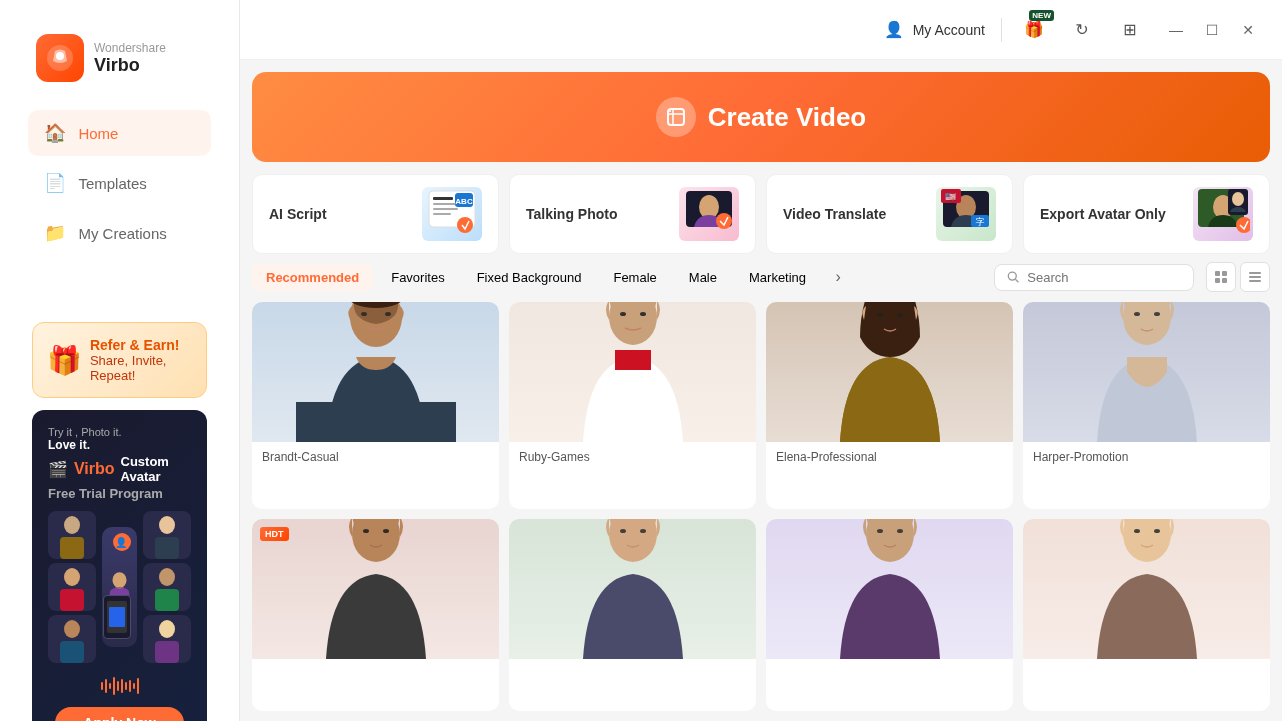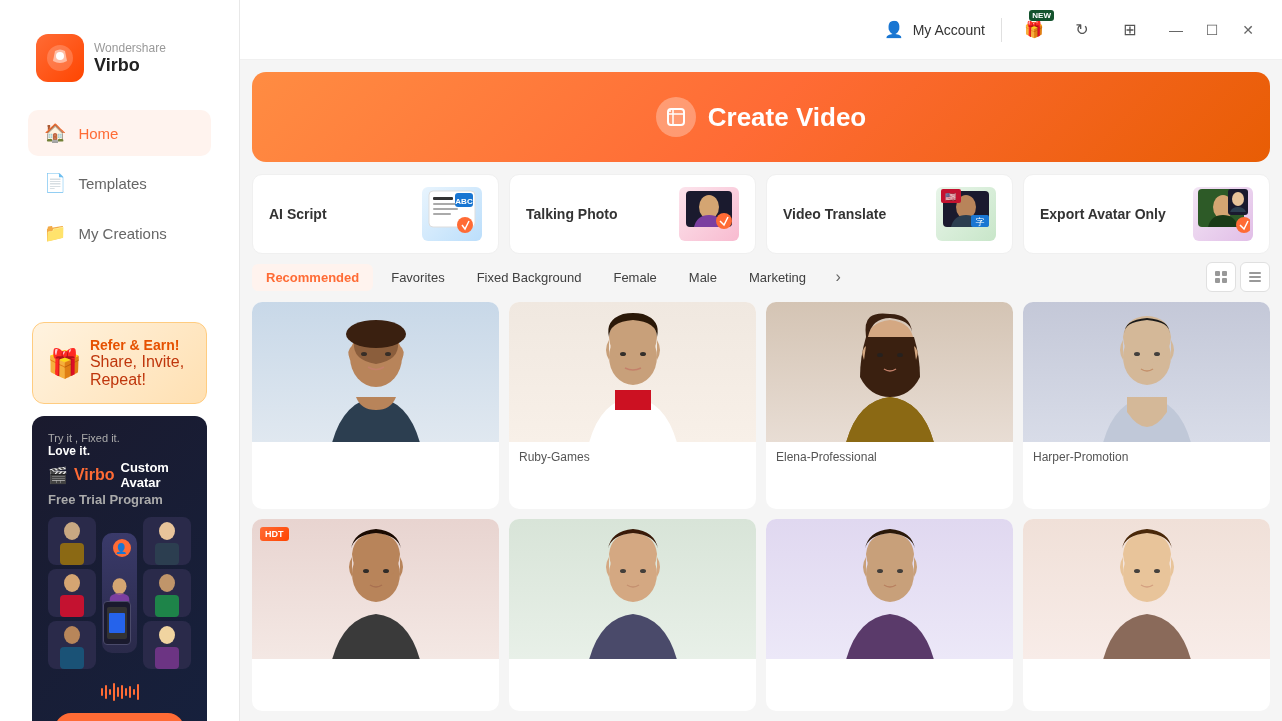--- a/index.html
+++ b/index.html
@@ -77,21 +77,21 @@
       padding: 14px;
       cursor: pointer;
       position: relative;
       overflow: hidden;
     }
     .promo-refer {
       background: linear-gradient(135deg, #fff3e0, #ffe0b2);
       border: 1px solid #ffcc80;
     }
     .promo-refer .promo-title { font-size: 14px; font-weight: 700; color: #e65100; }
-    .promo-refer .promo-sub { font-size: 16px; color: #bf360c; }
+    .promo-refer .promo-sub { font-size: 13px; color: #bf360c; }
 
     .promo-avatar-card {
       background: linear-gradient(135deg, #1a1a2e, #16213e);
       color: #fff;
       min-height: 220px;
       display: flex;
       flex-direction: column;
       padding: 16px;
     }
     .promo-avatar-card .try-label { font-size: 11px; color: #aaa; }
@@ -244,21 +244,21 @@
       align-items: center;
       padding: 8px 12px 0;
       gap: 4px;
       flex-shrink: 0;
     }
     .tab {
       padding: 6px 14px;
       border-radius: 6px;
       font-size: 13px;
       cursor: pointer;
-      color: #404040;
+      color: #000000;
       white-space: nowrap;
     }
     .tab.active {
       background: #fff3ee;
       color: #ff6b35;
       font-weight: 600;
     }
     .tab-more {
       width: 28px;
       height: 28px;
@@ -315,21 +315,21 @@
       background: #fff;
       border-radius: 10px;
       overflow: hidden;
       cursor: pointer;
       position: relative;
     }
     .avatar-card-img {
       width: 100%;
       height: 140px;
       display: flex;
-      align-items: flex-start;
+      align-items: flex-end;
       justify-content: center;
       font-size: 60px;
       position: relative;
       overflow: hidden;
     }
     .avatar-card-name {
       padding: 8px 10px;
       font-size: 12px;
       color: #555;
       font-weight: 500;
@@ -401,21 +401,21 @@
       <div style="display:flex; align-items:center; gap:8px;">
         <span style="font-size:28px;">🎁</span>
         <div>
           <div class="promo-title">Refer &amp; Earn!</div>
           <div class="promo-sub">Share, Invite, Repeat!</div>
         </div>
       </div>
     </div>
 
     <div class="promo-card promo-avatar-card">
-      <div class="try-label">Try it , Fixed it.</div>
+      <div class="try-label">Try it , Photo it.</div>
       <div class="love-label">Love it.</div>
       <div style="display:flex; align-items:center; gap:6px; margin:2px 0;">
         <span style="font-size:16px;">🎬</span>
         <span class="virbo-label">Virbo</span>
         <span class="custom-label">Custom Avatar</span>
       </div>
       <div class="free-label">Free Trial Program</div>
 
       <div style="display:flex; gap:6px; margin:10px 0; align-items:center;">
 
@@ -610,20 +610,27 @@
 
   <div class="tab-bar">
     <div class="tab active">Recommended</div>
     <div class="tab">Favorites</div>
     <div class="tab">Fixed Background</div>
     <div class="tab">Female</div>
     <div class="tab">Male</div>
     <div class="tab">Marketing</div>
     <div class="tab-more">›</div>
     <div class="tab-spacer"></div>
+    <div class="search-area">
+      <svg width="14" height="14" viewBox="0 0 14 14">
+          <circle cx="6" cy="6" r="4.5" stroke="#999" stroke-width="1.5" fill="none"></circle>
+          <line x1="9.5" y1="9.5" x2="13" y2="13" stroke="#999" stroke-width="1.5"></line>
+        </svg>
+      <input type="text" placeholder="Search" style="">
+    </div>
     <div class="view-btns">
       <div class="view-btn">
         <svg width="14" height="14" viewBox="0 0 14 14">
             <rect x="1" y="1" width="5" height="5" rx="1" fill="#999"></rect>
             <rect x="8" y="1" width="5" height="5" rx="1" fill="#999"></rect>
             <rect x="1" y="8" width="5" height="5" rx="1" fill="#999"></rect>
             <rect x="8" y="8" width="5" height="5" rx="1" fill="#999"></rect>
           </svg>
       </div>
       <div class="view-btn">
@@ -647,20 +654,21 @@
           <path d="M106 58 Q110 48 104 44 Q102 60 106 58 Z" fill="#b8845a"></path>
           <path d="M30 180 Q35 100 80 95 Q125 100 130 180 Z" fill="#2c3e50"></path>
           <path d="M60 95 Q65 108 80 108 Q95 108 100 95" fill="#b8845a"></path>
           <rect x="0" y="140" width="160" height="40" fill="#2c3e50"></rect>
           <ellipse cx="80" cy="32" rx="30" ry="14" fill="#3a2010"></ellipse>
           <ellipse cx="68" cy="52" rx="3" ry="2" fill="#222" opacity="0.8"></ellipse>
           <ellipse cx="92" cy="52" rx="3" ry="2" fill="#222" opacity="0.8"></ellipse>
           <path d="M72 65 Q80 70 88 65" stroke="#c4806a" stroke-width="1.5" fill="none"></path>
         </svg>
       </div>
+      <div class="avatar-card-name">Brandt-Casual</div>
     </div>
 
     <div class="avatar-card">
       <div class="avatar-card-img person-bg-3">
         <svg width="160" height="180" viewBox="0 0 160 180">
           <path d="M30 180 Q35 100 80 95 Q125 100 130 180 Z" fill="#ffffff"></path>
           <rect x="62" y="88" width="36" height="20" rx="0" fill="#cc1122"></rect>
           <ellipse cx="80" cy="55" rx="24" ry="28" fill="#c8a07a"></ellipse>
           <path d="M56 35 Q58 15 80 14 Q102 15 104 35 Q102 60 80 62 Q58 60 56 35 Z" fill="#c8a07a"></path>
           <path d="M56 35 Q52 18 70 12 Q80 10 90 12 Q108 18 104 35 Q104 20 80 18 Q56 20 56 35 Z" fill="#2a1808"></path>

